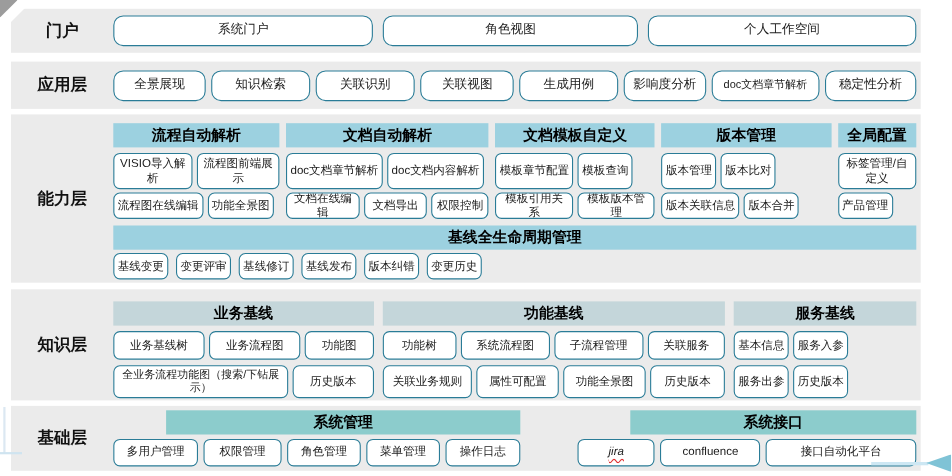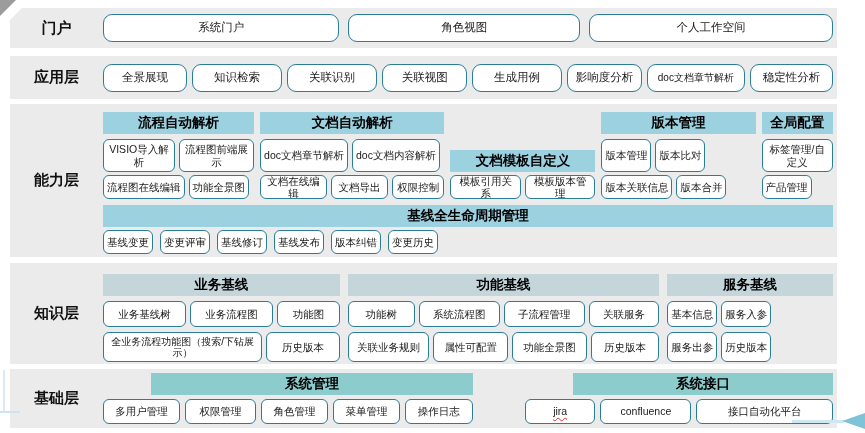--- a/index.html
+++ b/index.html
@@ -47,21 +47,21 @@
   .kn-group{display:flex;flex-direction:column;}
   .kn-row1{display:flex;gap:4px;height:26px;margin-top:5px;}
   .kn-row2{display:flex;gap:4px;height:30px;margin-top:5px;}
 
   .band-fnd{top:369px;height:59px;}
   .band-fnd .content{padding-top:4px;justify-content:space-between;}
   .fnd-group{display:flex;flex-direction:column;}
   .fnd-row{display:flex;gap:5px;height:25px;margin-top:4px;}
 
   .small-font{font-size:10px;}
-  .jira-text{text-decoration:underline wavy #e03030 1px;text-underline-offset:2px;}
+  .jira-text{text-decoration:underline wavy #e03030 1px;text-underline-offset:2px;font-style:italic;}
 
   
   .fold-white{position:absolute;left:0;top:0;width:30px;height:30px;background:#fff;
               clip-path:polygon(0 0,100% 0,0 100%);}
   .fold-gray{position:absolute;left:0;top:0;width:16px;height:16px;background:#9c9c9c;
              clip-path:polygon(0 0,100% 0,0 100%);}
   .bl-vline{position:absolute;left:3px;top:370px;width:2px;height:42px;background:#dce8f2;}
   .bl-hline{position:absolute;left:0;top:411px;width:20px;height:2px;background:#cfe4f0;}
   .arrow-line{position:absolute;left:792px;top:420px;width:52px;height:3px;background:#cde7f3;}
   .arrow-head{position:absolute;left:842px;top:413px;width:23px;height:16px;background:#7fc3d6;
@@ -120,20 +120,24 @@
           </div>
           <div class="cap-row2">
             <div class="box" style="flex:1.2">文档在线编辑</div>
             <div class="box" style="flex:1">文档导出</div>
             <div class="box" style="flex:0.9">权限控制</div>
           </div>
         </div>
 
         <div class="cap-group" style="flex:144">
           <div class="hdr hdr-cap">文档模板自定义</div>
+          <div class="cap-row1">
+            <div class="box">模板章节配置</div>
+            <div class="box">模板查询</div>
+          </div>
           <div class="cap-row2">
             <div class="box">模板引用关系</div>
             <div class="box">模板版本管理</div>
           </div>
         </div>
 
         <div class="cap-group" style="flex:153">
           <div class="hdr hdr-cap">版本管理</div>
           <div class="cap-row1">
             <div class="box">版本管理</div>

